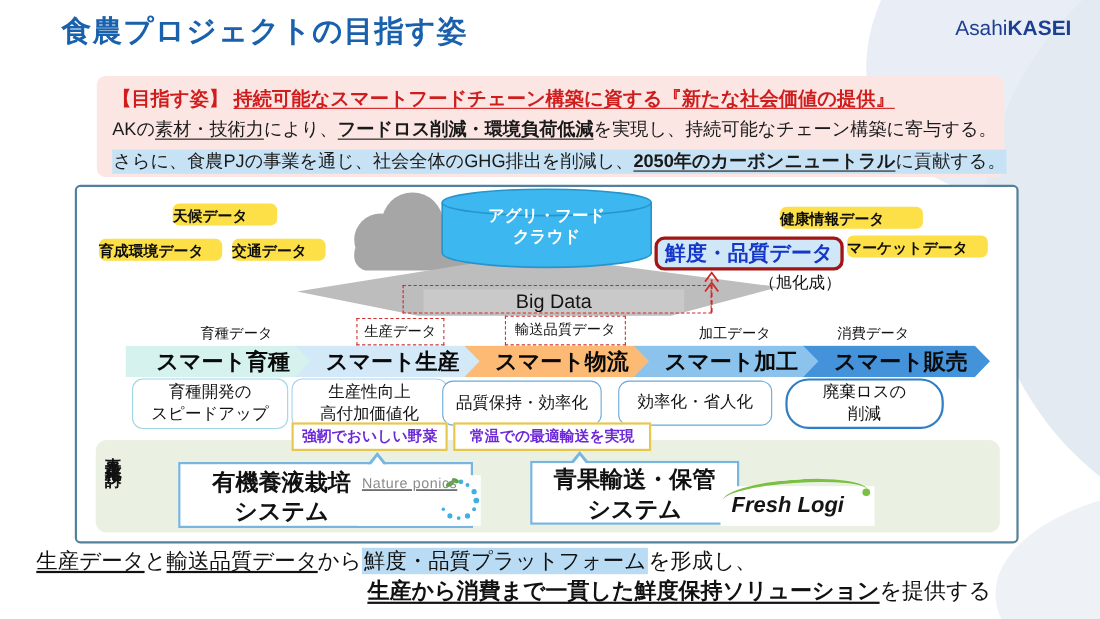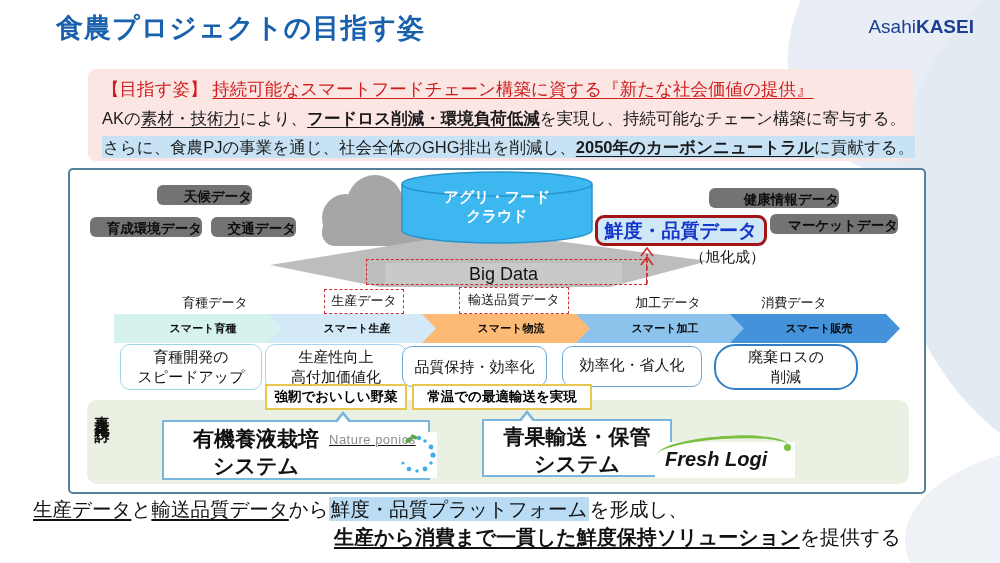--- a/index.html
+++ b/index.html
@@ -13,64 +13,64 @@
   .bg-c3{position:absolute;left:905px;top:440px;width:400px;height:200px;border-radius:50%;background:#eef2f7;}
 
   .title{position:absolute;left:56px;top:10px;font-size:27px;font-weight:bold;color:#1961ac;letter-spacing:1px;z-index:3;}
   .logo{position:absolute;right:26px;top:16px;font-size:19px;color:#1c3f92;z-index:3;}
   .logo .a{font-weight:normal;}
   .logo .k{font-weight:bold;}
 
   
   .goal{position:absolute;left:88px;top:69px;width:825px;height:92px;background:#fbe6e4;border-radius:8px;
         box-sizing:border-box;padding:6px 0 0 14px;z-index:3;}
-  .g1{font-size:17.5px;font-weight:normal;color:#cf1d1d;line-height:29px;white-space:nowrap;}
+  .g1{font-size:17.5px;font-weight:bold;color:#cf1d1d;line-height:29px;white-space:nowrap;}
   .g1 .und{text-decoration:underline;text-underline-offset:3px;}
   .g2,.g3{font-size:16.5px;color:#1a1a1a;line-height:29px;white-space:nowrap;}
   .u{text-decoration:underline;text-underline-offset:3px;}
   .bu{font-weight:bold;text-decoration:underline;text-underline-offset:3px;}
   .hl3{background:#c7e2f5;padding:2px 1px;}
 
   
   .dg{position:absolute;left:68px;top:168px;width:854px;height:322px;background:#fff;
       border:2px solid #54809c;border-radius:5px;box-sizing:content-box;z-index:2;}
   .dg-svg{position:absolute;left:0;top:0;z-index:1;}
 
   .cyl-label{position:absolute;left:332px;top:17px;width:190px;text-align:center;color:#fff;
              font-weight:bold;font-size:15px;line-height:19px;z-index:2;}
   .bigdata{position:absolute;left:315px;top:93px;width:237px;height:22px;background:#c9c9c9;
            text-align:center;font-size:18px;line-height:22px;color:#141414;z-index:2;}
   .bd-frame{position:absolute;left:296px;top:89px;width:281px;height:26px;border:1.6px dashed #cc2a2a;
             box-sizing:border-box;z-index:3;}
 
-  .pill{position:absolute;background:#737373;border-radius:6px;font-size:13.5px;font-weight:bold;
-        color:#0d0d0d;text-align:right;height:20px;line-height:24px;z-index:2;}
+  .pill{position:absolute;background:#fde047;border-radius:6px;font-size:13.5px;font-weight:bold;
+        color:#0d0d0d;text-align:left;height:20px;line-height:24px;z-index:2;}
 
   .fresh{position:absolute;left:525px;top:45px;width:172px;height:31px;background:#cfe7f7;
          border:3px solid #a31414;border-radius:9px;box-sizing:border-box;text-align:center;
          font-size:19px;font-weight:bold;color:#1537c9;line-height:25px;z-index:3;}
   .fnote{position:absolute;left:595px;top:78px;width:100px;text-align:right;font-size:15px;color:#111;z-index:3;}
 
   .dlabel{position:absolute;top:124px;width:100px;text-align:center;font-size:13px;color:#111;z-index:2;}
   .dlabel-box{position:absolute;border:1.5px dashed #cc3333;box-sizing:border-box;text-align:center;
               font-size:13px;color:#111;z-index:2;}
 
   .chev{position:absolute;top:144px;width:170px;height:29px;display:flex;align-items:center;justify-content:center;
-        font-weight:bold;font-size:11px;color:#0a0a0a;padding-left:8px;box-sizing:border-box;z-index:2;}
+        font-weight:bold;font-size:20px;color:#0a0a0a;padding-left:8px;box-sizing:border-box;z-index:2;}
   .chev-mid{clip-path:polygon(0 0,calc(100% - 14px) 0,100% 50%,calc(100% - 14px) 100%,0 100%,14px 50%);}
   .chev-first{clip-path:polygon(0 0,calc(100% - 14px) 0,100% 50%,calc(100% - 14px) 100%,0 100%);}
   .c1{background:#d5f2ef;} .c2{background:#d3e9f8;} .c3{background:#fdba74;} .c4{background:#8cc3ec;} .c5{background:#4392da;}
 
   .obox{position:absolute;background:#fff;border-radius:10px;box-sizing:border-box;display:flex;
         align-items:center;justify-content:center;text-align:center;font-size:15px;line-height:20px;color:#111;z-index:2;}
   .ob1{border:1.5px solid #9fd6e6;} .ob2{border:1.5px solid #a8d2ef;}
   .ob3{border:1.5px solid #6aaad9;} .ob4{border:1.5px solid #6aaad9;font-family:Liberation Mono, monospace;} .ob5{border:2.5px solid #2e7fc6;}
 
   .ybox{position:absolute;background:#fff;border:2px solid #e8c74e;box-sizing:border-box;text-align:center;
-        font-size:13.5px;font-weight:bold;color:#000000;height:26px;line-height:22px;z-index:5;}
+        font-size:13.5px;font-weight:bold;color:#6d28d9;height:26px;line-height:22px;z-index:5;}
 
   .band{position:absolute;left:17px;top:230px;width:822px;height:84px;background:#eaf1e3;border-radius:10px;z-index:1;}
   .vlabel{position:absolute;left:22px;top:234px;height:80px;writing-mode:vertical-rl;text-orientation:upright;
           font-size:15px;font-weight:bold;letter-spacing:3px;color:#111;z-index:2;}
 
   .bubble{position:absolute;background:#fff;border:2px solid #79b6df;box-sizing:border-box;z-index:4;}
   .bubble .btxt{position:absolute;font-size:21px;font-weight:bold;line-height:27px;text-align:center;color:#111;}
   .ptr-out{position:absolute;top:-11px;width:0;height:0;border-left:9px solid transparent;
            border-right:9px solid transparent;border-bottom:11px solid #79b6df;z-index:6;}
   .ptr-in{position:absolute;top:-7px;width:0;height:0;border-left:7px solid transparent;

